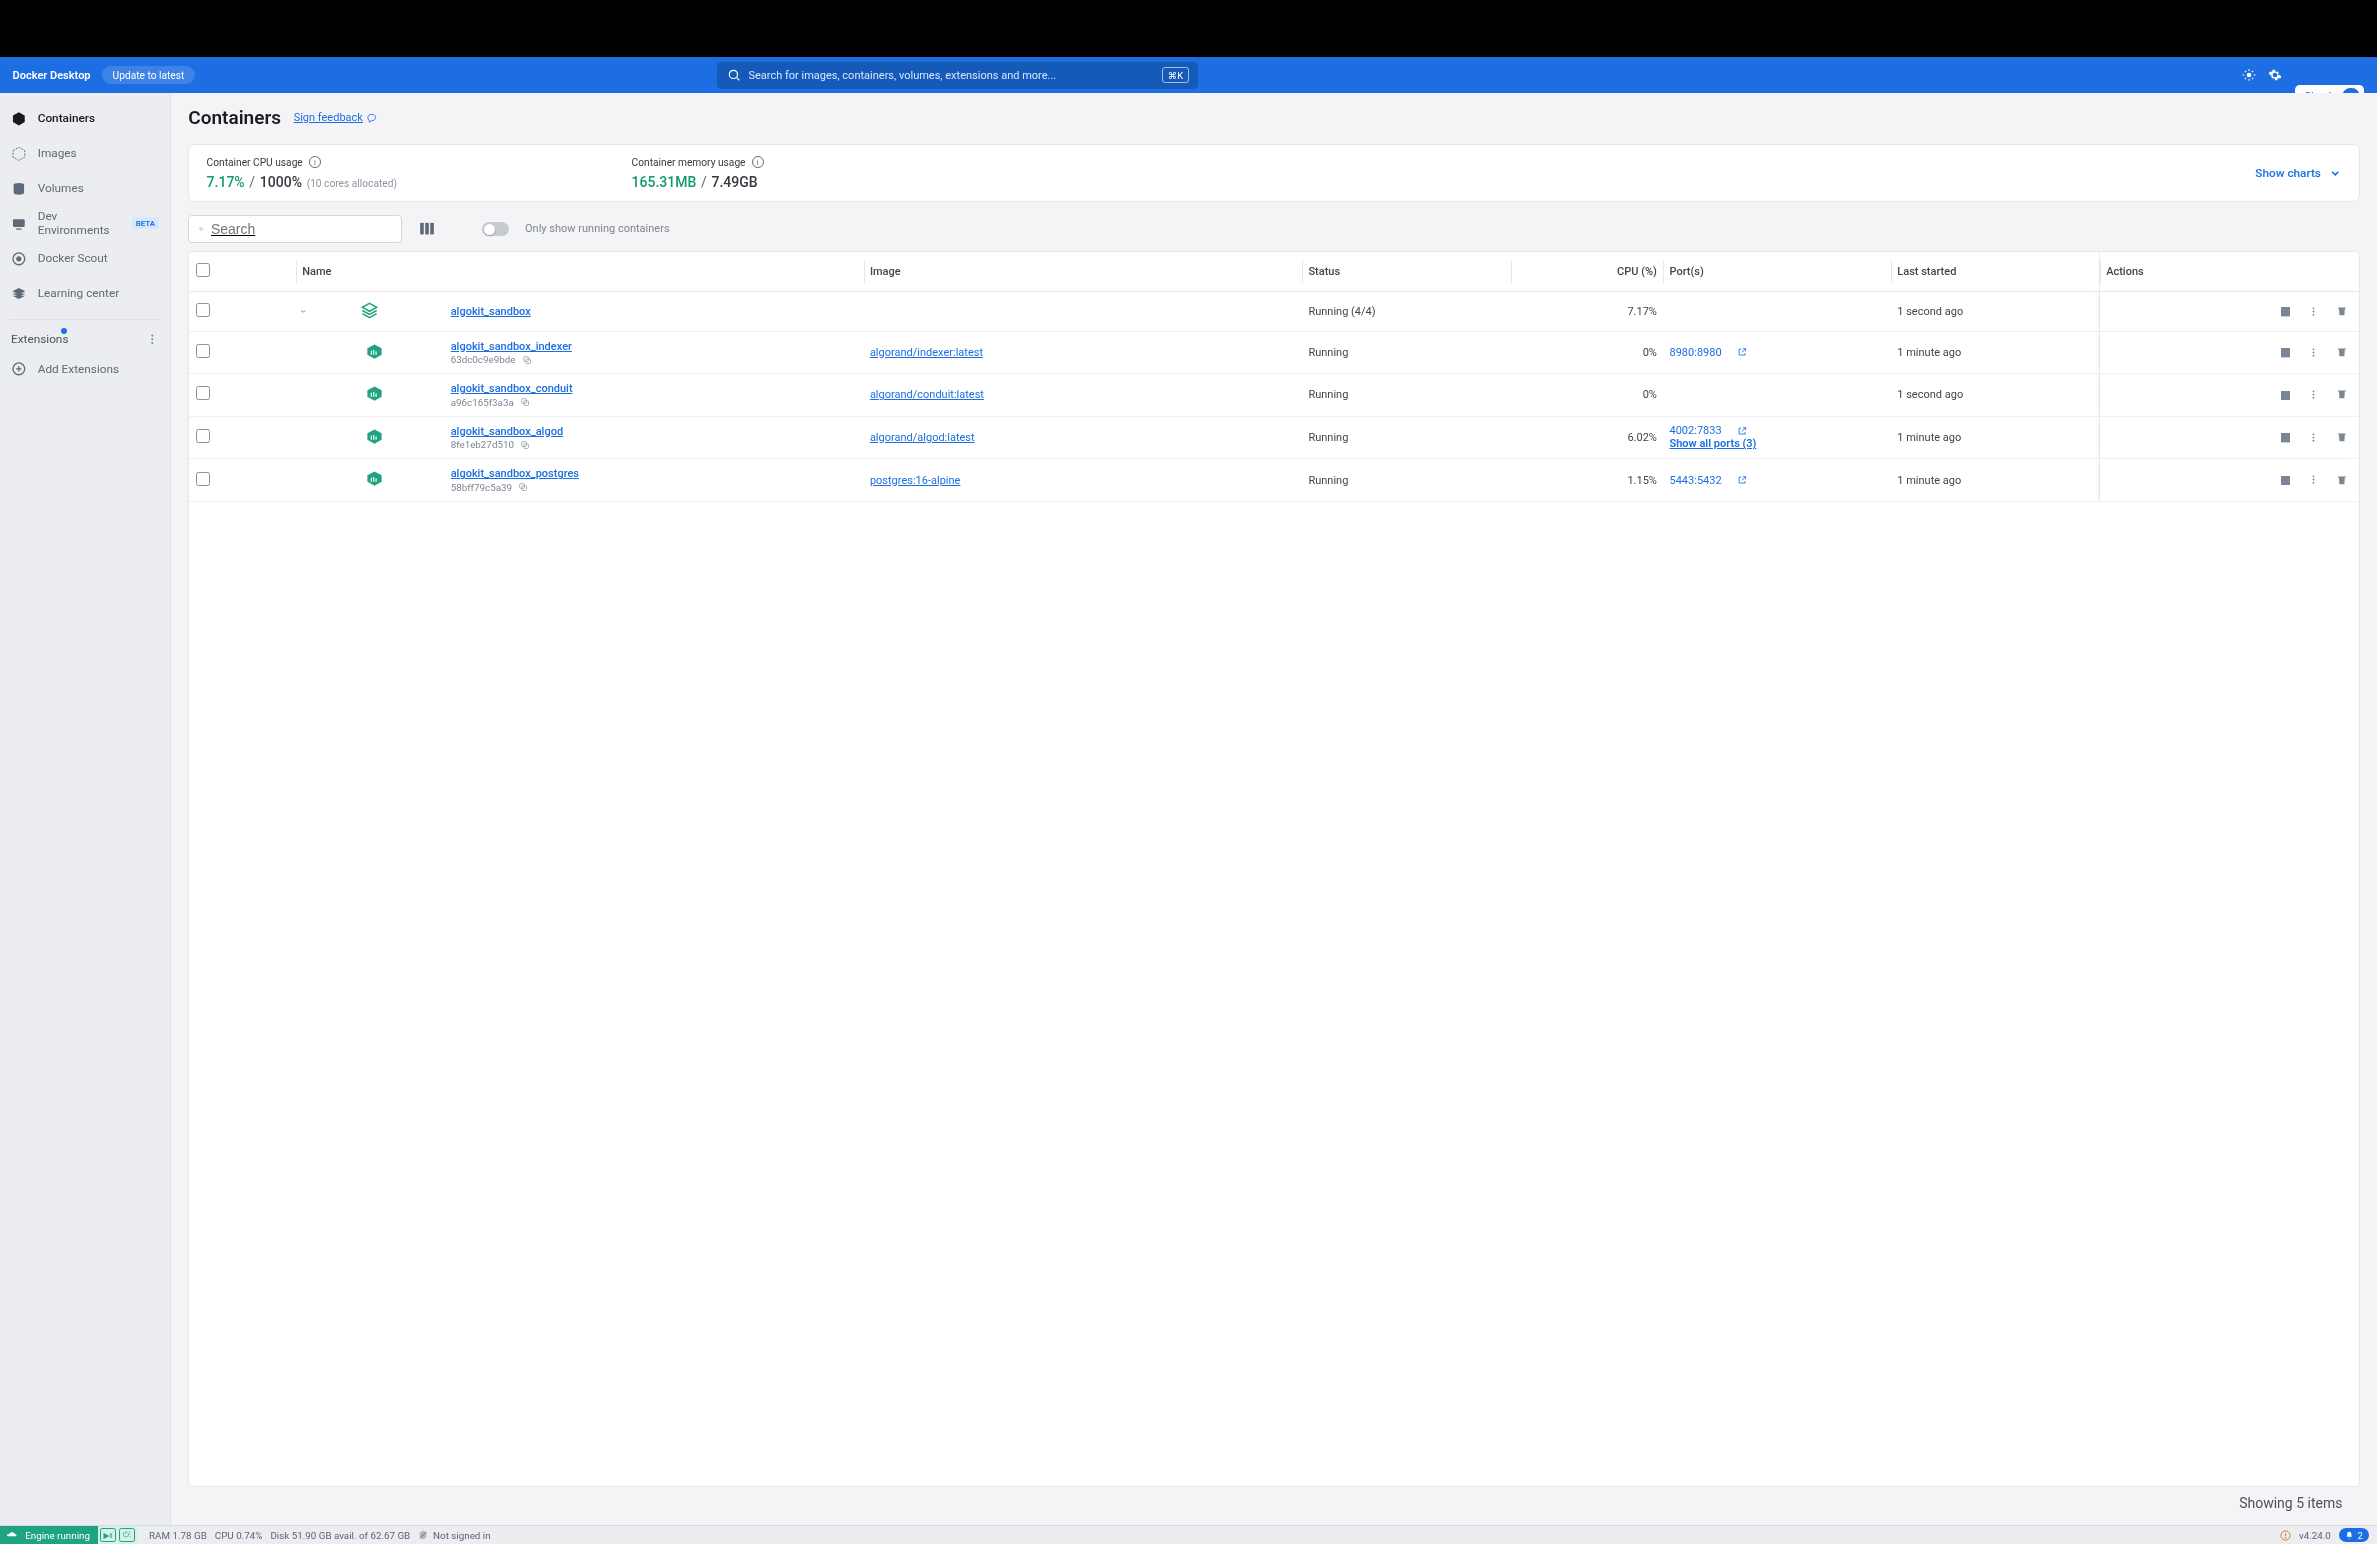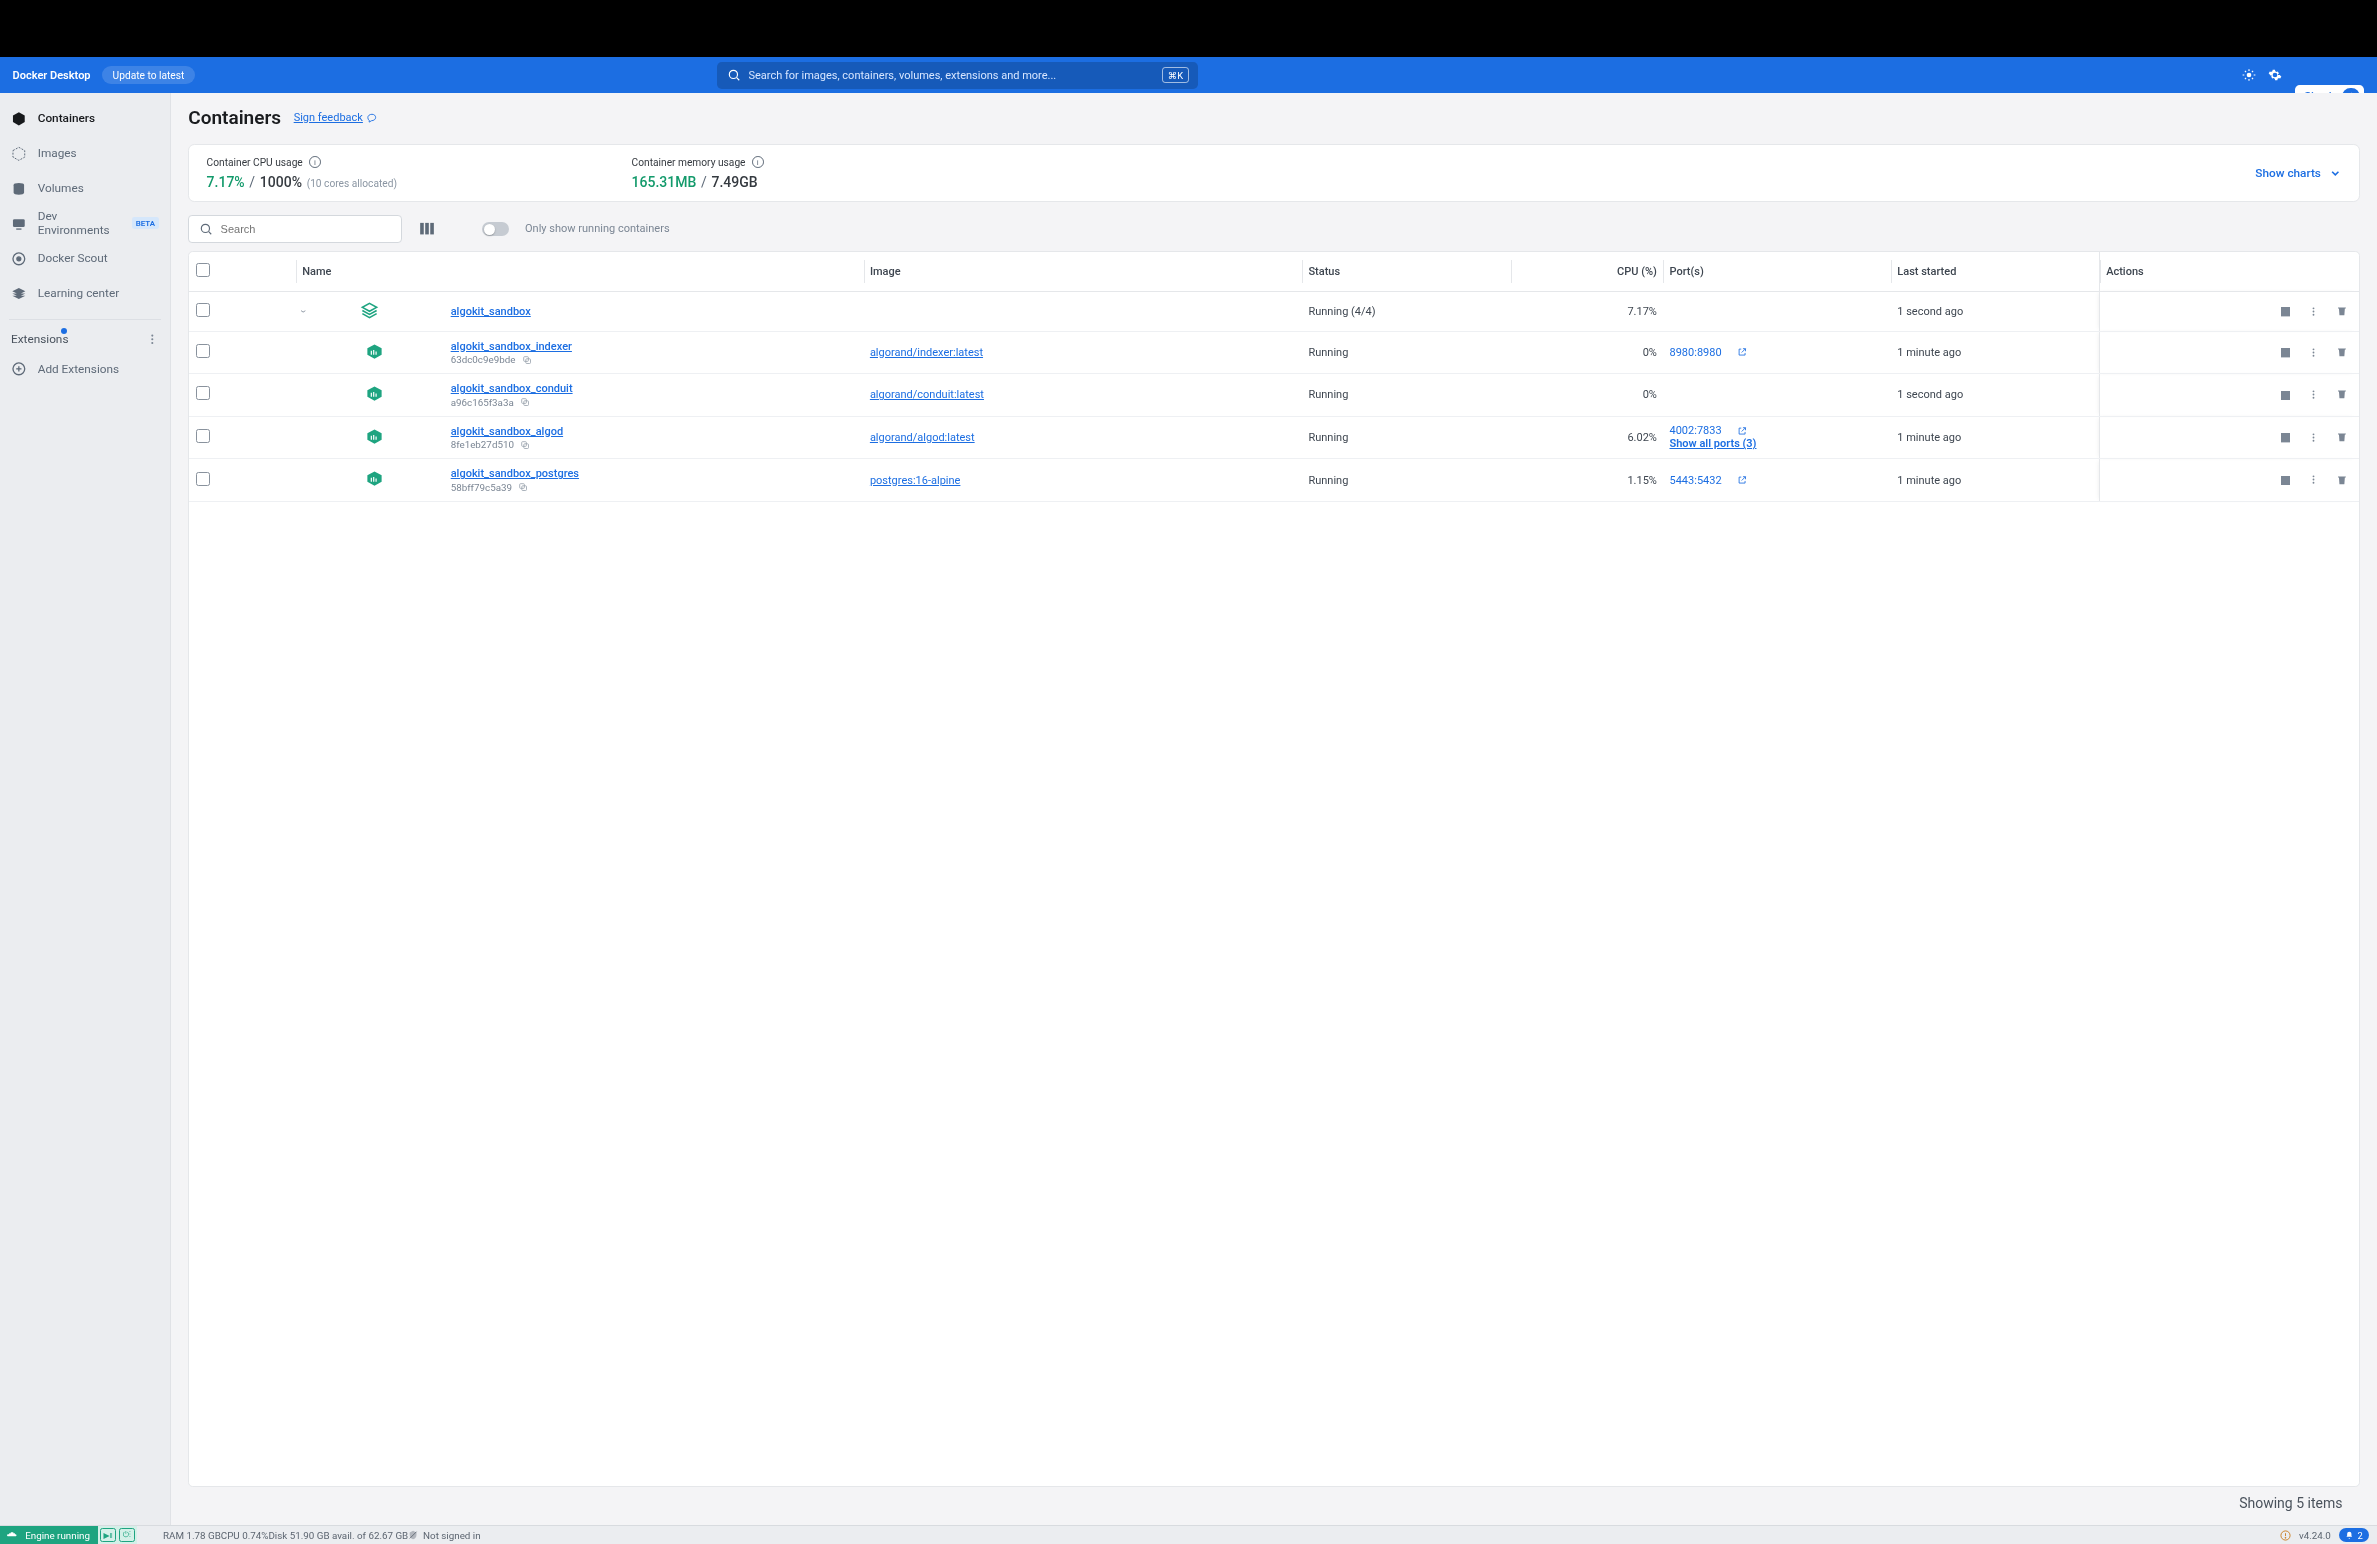--- a/index.html
+++ b/index.html
@@ -211,24 +211,25 @@
     border-radius:3.9px;
     width:214px;
     height:28px;
     display:flex;
     align-items:center;
     padding:0 9.4px;
     color:#8b96a3;
   }
   .table-search input {
     border:none; outline:none;
-    font-size:11px;
+    font-size:14px;
     flex:1;
     margin-left:7.9px;
     background:transparent;
+    text-decoration:underline;
   }
   .columns-ic { cursor:pointer; color:#5e6a78; }
   .toggle {
     width:27px; height:14px; background:#c6cbd2; border-radius:7.9px;
     position:relative; cursor:pointer;
   }
   .toggle::after {
     content:''; position:absolute; width:11px; height:11px; background:#fff;
     border-radius:50%; top:1.6px; left:1.6px;
     box-shadow:0 0.8px 1.6px rgba(0,0,0,0.3);
@@ -324,21 +325,21 @@
   .eb {
     border:0.8px solid #1ea480;
     background:#fff0; color:#1ea480;
     width:15.7px; height:14px;
     border-radius:2.4px;
     display:flex; align-items:center; justify-content:center;
     font-size:7.9px;
     cursor:pointer;
   }
   .eb-wrap { background:#d4f0e8; padding:2.4px; display:flex; gap:3.1px; height:100%; align-items:center;}
-  .footer-mid { display:flex; gap:0; padding-left:26px; }
+  .footer-mid { display:flex; gap:8px; padding-left:12px; }
   .footer-right { margin-left:auto; display:flex; align-items:center; gap:7.9px; padding-right:7.9px;}
   .warn-ic { color:#c97c1e; }
   .notif-pill {
     background:#1c6ee2; color:#fff; border-radius:7.9px; padding:1.6px 6.3px;
     display:flex; align-items:center; gap:3.9px; font-size:9.4px; cursor:pointer;
   }
   .col-chk{width:44px;}
   .col-exp{width:23.6px;}
   .col-ic{width:31px;}
   .col-name{width:173px;}

